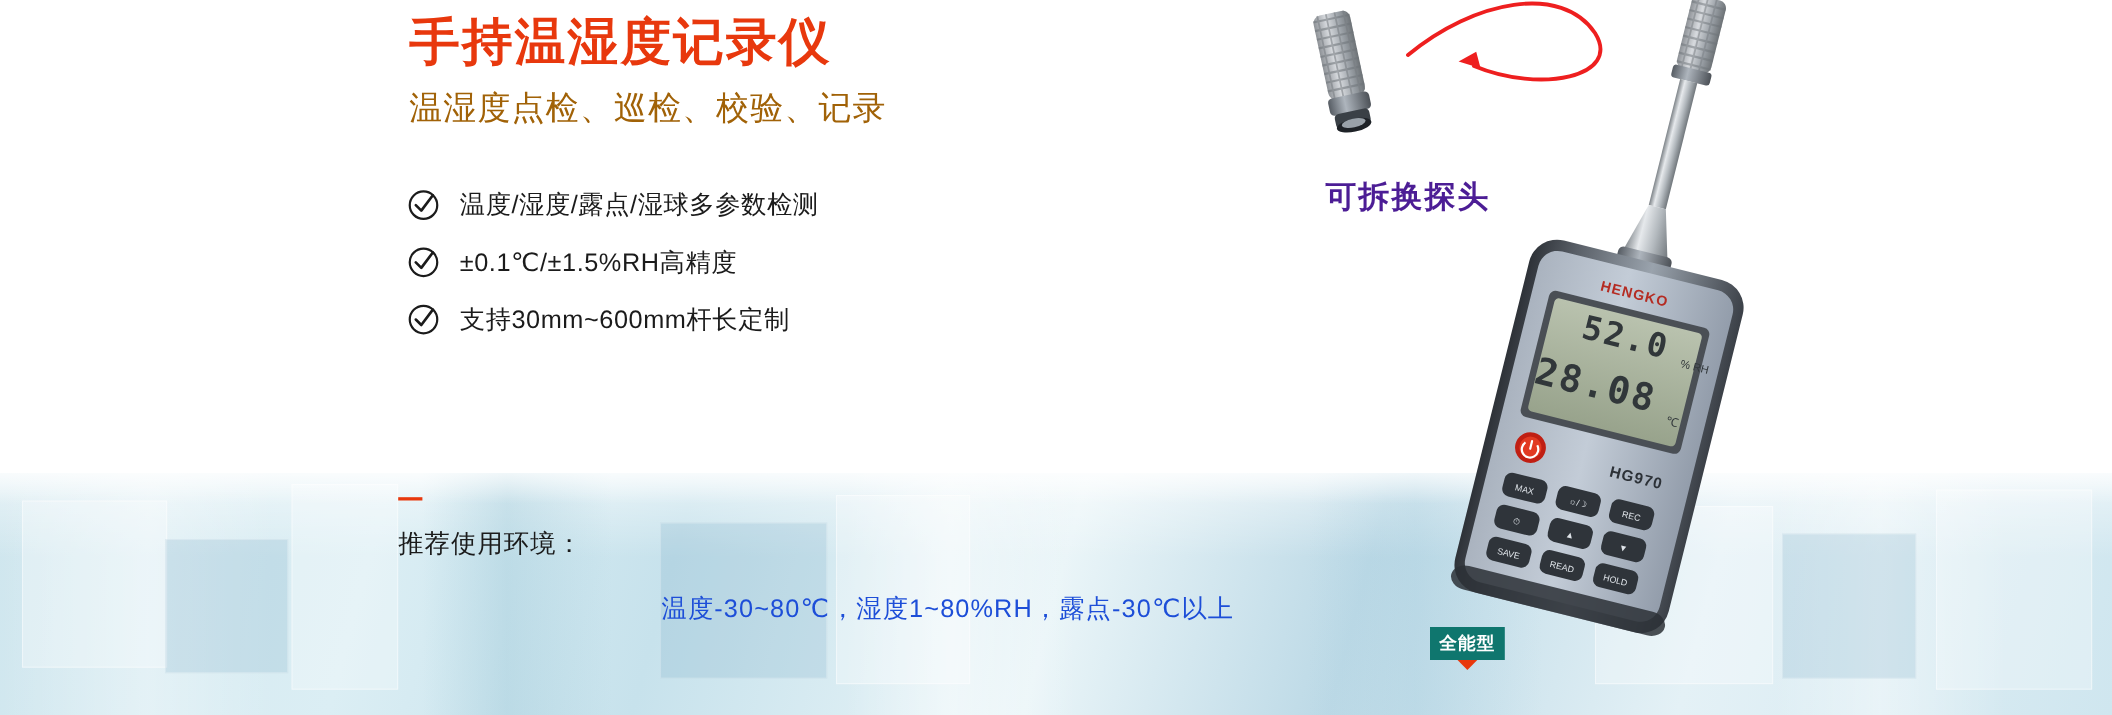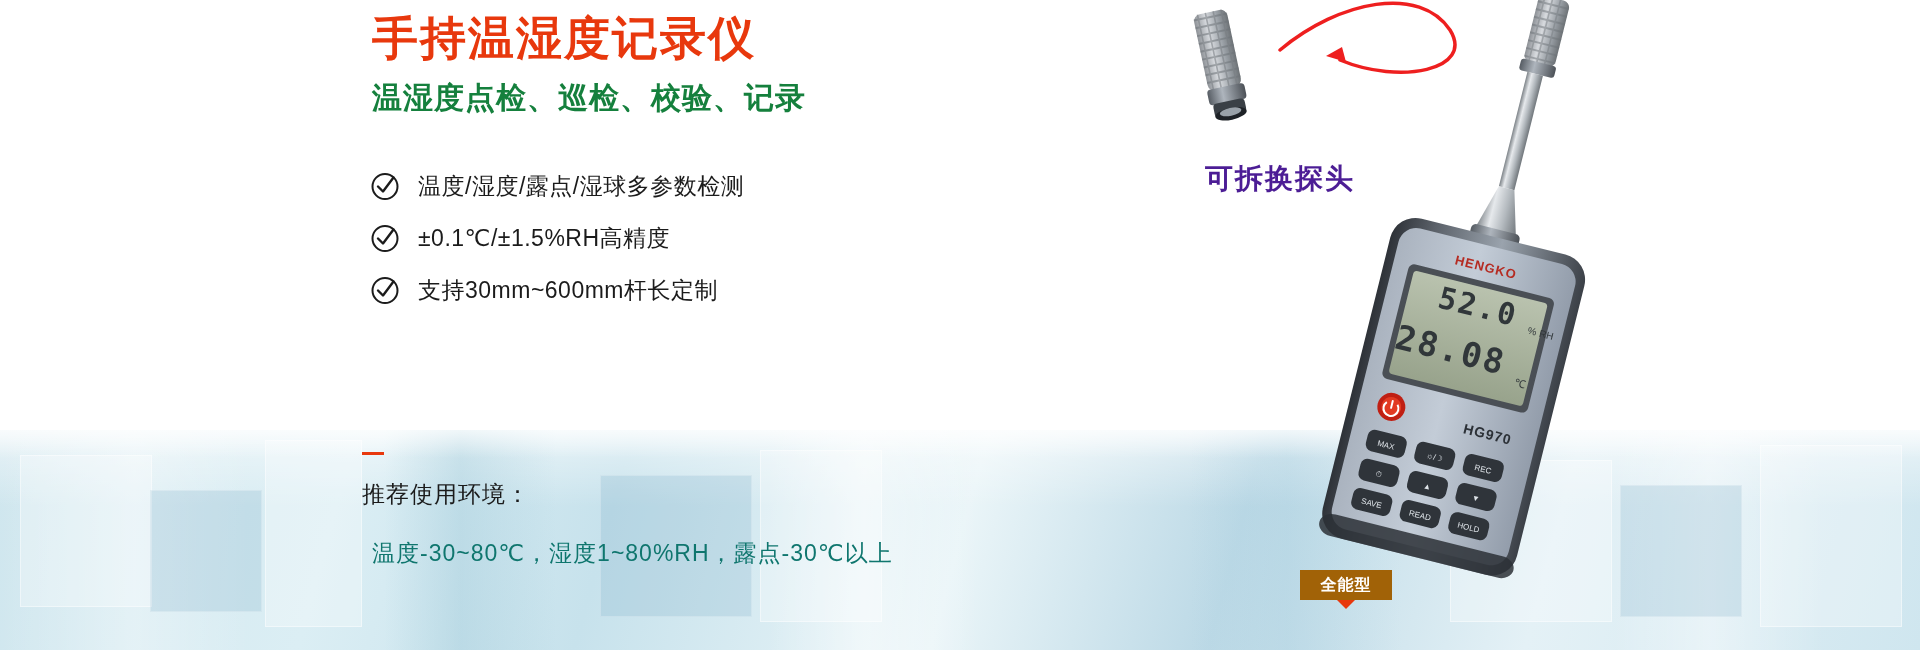--- a/index.html
+++ b/index.html
@@ -74,22 +74,22 @@
     font-weight: bold;
     color: #e8380d;
     letter-spacing: 2px;
     white-space: nowrap;
   }
   .title-sub {
     position: absolute;
     left: 372px;
     top: 78px;
     font-size: 30px;
-    font-weight: bold;
-    color: #15803d;
+    font-weight: normal;
+    color: #a16207;
     letter-spacing: 1px;
     white-space: nowrap;
   }
 
   
   .features {
     position: absolute;
     left: 370px;
     top: 160px;
     width: 700px;
@@ -128,46 +128,47 @@
   }
   .note-line1 {
     font-size: 23px;
     color: #1b1b1b;
     letter-spacing: 1px;
     margin-bottom: 28px;
     white-space: nowrap;
   }
   .note-line2 {
     font-size: 23px;
-    color: #0f766e;
+    color: #1d4ed8;
     letter-spacing: 1px;
     padding-left: 10px;
     white-space: nowrap;
+    text-align: right;
   }
 
   
   .probe-label {
     position: absolute;
     left: 1205px;
     top: 160px;
     font-size: 28px;
     font-weight: bold;
     color: #4c1d95;
     letter-spacing: 2px;
     white-space: nowrap;
   }
 
   
   .red-tag {
     position: absolute;
     left: 1300px;
     top: 570px;
-    width: 92px;
+    width: 68px;
     height: 30px;
-    background: #a16207;
+    background: #0f766e;
     color: #ffffff;
     font-size: 16px;
     font-weight: bold;
     display: flex;
     align-items: center;
     justify-content: center;
     letter-spacing: 1px;
   }
   .red-tag::after {
     content: "";

